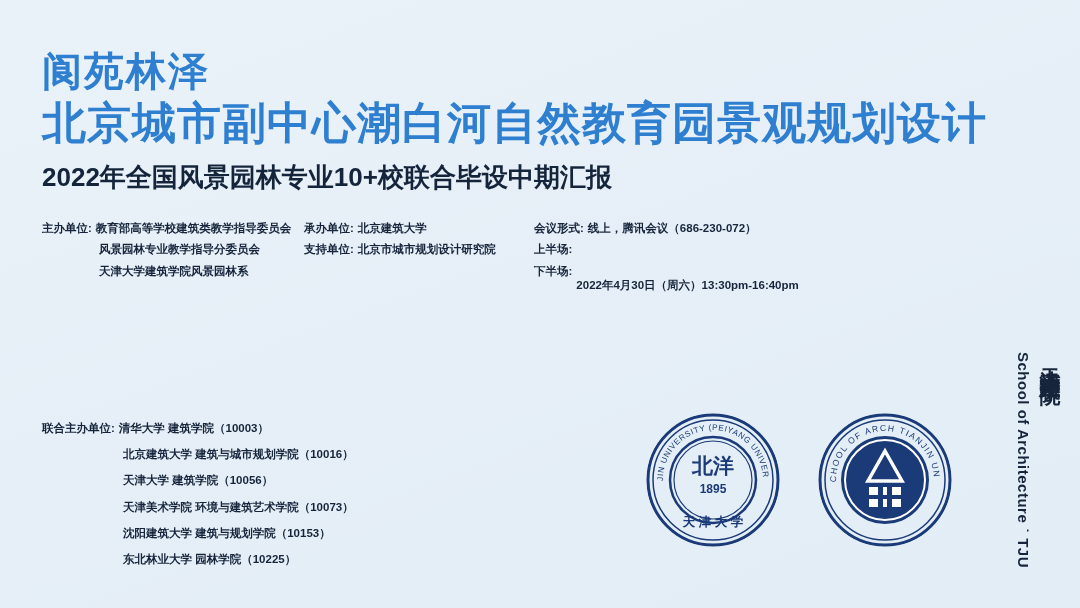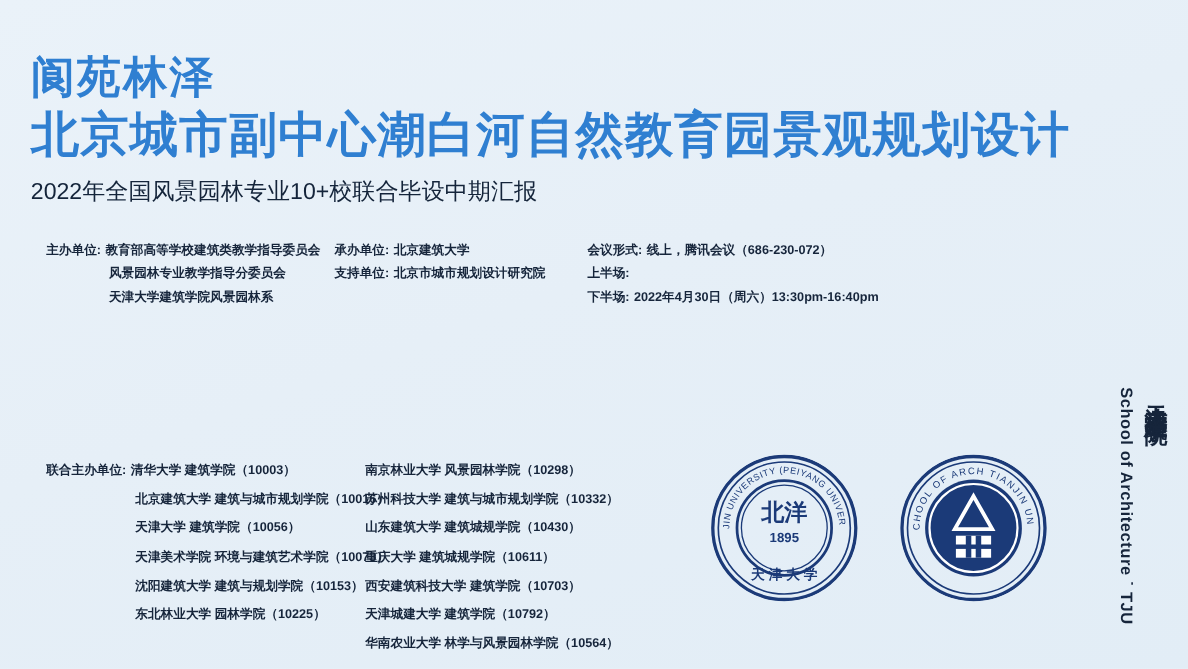--- a/index.html
+++ b/index.html
@@ -17,43 +17,43 @@
     position: relative;
     width: 1080px;
     height: 608px;
     background: linear-gradient(160deg, #eaf2f9 0%, #e6eff7 45%, #e2edf6 100%);
     box-sizing: border-box;
   }
 
   
   .title-block {
     position: absolute;
-    left: 28px;
+    left: 42px;
     top: 48px;
   }
   .title-cn-1 {
     font-size: 40px;
     font-weight: bold;
     color: #2f7fd1;
     letter-spacing: 2px;
     line-height: 1.18;
     white-space: nowrap;
   }
   .title-cn-2 {
     font-size: 44px;
     font-weight: bold;
     color: #2f7fd1;
     letter-spacing: 1px;
     line-height: 1.18;
     white-space: nowrap;
     margin-top: 2px;
   }
   .title-sub {
-    font-size: 21px;
-    font-weight: normal;
+    font-size: 26px;
+    font-weight: bold;
     color: #14243a;
     letter-spacing: 0px;
     line-height: 1.3;
     margin-top: 12px;
     white-space: nowrap;
   }
 
   
   .info {
     position: absolute;
@@ -192,45 +192,36 @@
     <div class="info-col c3">
       <div class="info-line">
         <span class="info-label">会议形式:</span>
         <span class="info-value" style="padding-left:4px;">线上，腾讯会议（686-230-072）</span>
       </div>
       <div class="info-line">
         <span class="info-label">上半场:</span>
       </div>
       <div class="info-line">
         <span class="info-label">下半场:</span>
-        <span class="info-value" style="padding-left:4px;">2022年4月30日（周六）13:30pm-16:40pm</span>
+        <span class="info-value" style="padding-left:4px;margin-top:14px;">2022年4月30日（周六）13:30pm-16:40pm</span>
       </div>
     </div>
   </div>
 
   <div class="unis">
     <div class="unis-col-left">
       <div class="unis-first-line">
         <span class="unis-lead">联合主办单位:</span>
         <span class="uni-item" style="padding-left:4px;">清华大学 建筑学院（10003）</span>
       </div>
       <div class="uni-item">北京建筑大学 建筑与城市规划学院（10016）</div>
       <div class="uni-item">天津大学 建筑学院（10056）</div>
       <div class="uni-item">天津美术学院 环境与建筑艺术学院（10073）</div>
       <div class="uni-item">沈阳建筑大学 建筑与规划学院（10153）</div>
       <div class="uni-item">东北林业大学 园林学院（10225）</div>
-    </div>
-    <div class="unis-col-right">
-      <div class="uni-item">南京林业大学 风景园林学院（10298）</div>
-      <div class="uni-item">苏州科技大学 建筑与城市规划学院（10332）</div>
-      <div class="uni-item">山东建筑大学 建筑城规学院（10430）</div>
-      <div class="uni-item">重庆大学 建筑城规学院（10611）</div>
-      <div class="uni-item">西安建筑科技大学 建筑学院（10703）</div>
-      <div class="uni-item">天津城建大学 建筑学院（10792）</div>
-      <div class="uni-item">华南农业大学 林学与风景园林学院（10564）</div>
     </div>
   </div>
 
   <svg class="seal seal-tju" viewBox="0 0 134 134">
     <defs>
       <path id="tjuRingTop" d="M 17,67 A 50,50 0 0 1 117,67"></path>
       <path id="tjuRingBottom" d="M 22,67 A 45,45 0 0 0 112,67"></path>
     </defs>
     <circle cx="67" cy="67" r="65" fill="none" stroke="#1b3a78" stroke-width="3"></circle>
     <circle cx="67" cy="67" r="60" fill="none" stroke="#1b3a78" stroke-width="1.5"></circle>

